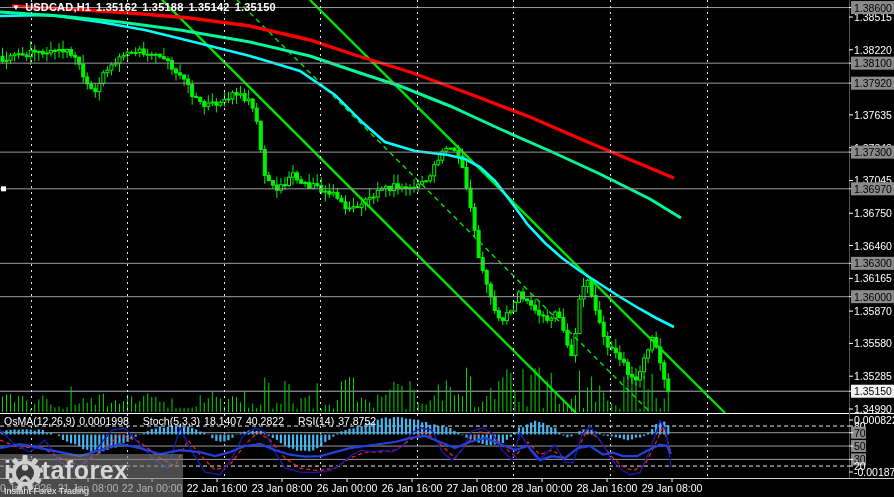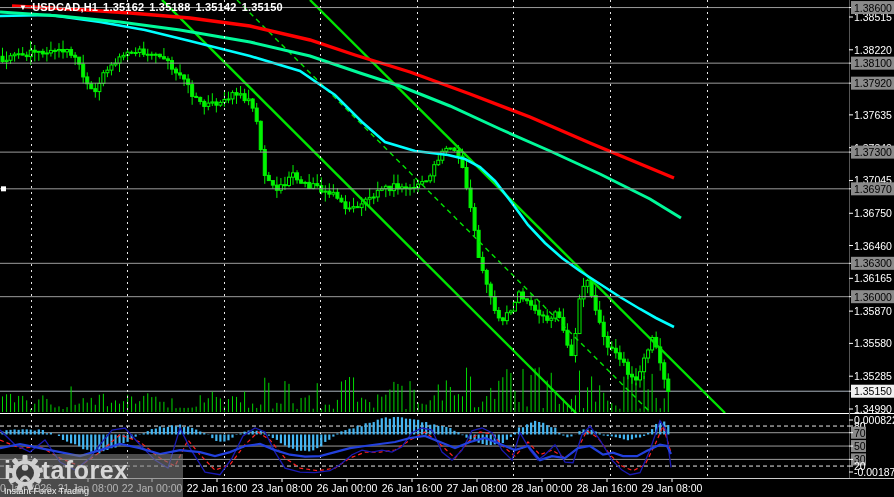--- a/index.html
+++ b/index.html
@@ -2,21 +2,21 @@
 <html><head>
 <meta charset="utf-8">
 <style>
   html,body{margin:0;padding:0;background:#222;}
   .screen{
     position:relative;width:894px;height:497px;background:#000;overflow:hidden;
     font-family:"Liberation Sans",sans-serif;
   }
   .screen svg{position:absolute;left:0;top:0;}
   .chart-title{
-    position:absolute;left:19px;top:1px;color:#fff;font:700 11px "Liberation Sans",sans-serif;
+    position:absolute;left:12px;top:1px;color:#fff;font:700 11px "Liberation Sans",sans-serif;
     white-space:nowrap;z-index:5;letter-spacing:.2px;
   }
   .chart-title .dd{font-size:8px;margin-right:5px;position:relative;top:-1px;}
   .chart-title span{margin-right:5px;}
   .indicator-header{
     position:absolute;left:4px;top:415px;color:#fff;font:400 10.5px "Liberation Sans",sans-serif;
     white-space:nowrap;z-index:5;
   }
   .indicator-header .gap{margin-left:10px;}
   .indicator-header span{margin-right:4px;}
@@ -862,20 +862,23 @@
         <text x="607" y="492" fill="#ffffff" font-size="10.5" text-anchor="middle" font-family="Liberation Sans, sans-serif">28 Jan 16:00</text>
         <line x1="672" y1="479" x2="672" y2="482" stroke="#fff" stroke-width="1"></line>
         <text x="672" y="492" fill="#ffffff" font-size="10.5" text-anchor="middle" font-family="Liberation Sans, sans-serif">29 Jan 08:00</text>
       </g>
     </svg>
 
   <div class="chart-title">
     <span class="dd">▼</span><span>USDCAD,H1</span><span>1.35162</span><span>1.35188</span><span>1.35142</span><span>1.35150</span>
   </div>
 
+  <div class="indicator-header">
+    <span>OsMA(12,26,9)</span><span>0.0001998</span><span class="gap">Stoch(5,3,3)</span><span>18.1407</span><span>40.2822</span><span class="gap">RSI(14)</span><span>37.8752</span>
+  </div>
 
   <div class="watermark">
     <svg class="gear" width="38" height="38" viewBox="0 0 38 38">
       <g fill="#cfcfcf">
         <g id="teeth">
             <rect x="16.5" y="1" width="5" height="7" rx="1" transform="rotate(0 19 19)"></rect>
             <rect x="16.5" y="1" width="5" height="7" rx="1" transform="rotate(40 19 19)"></rect>
             <rect x="16.5" y="1" width="5" height="7" rx="1" transform="rotate(80 19 19)"></rect>
             <rect x="16.5" y="1" width="5" height="7" rx="1" transform="rotate(120 19 19)"></rect>
             <rect x="16.5" y="1" width="5" height="7" rx="1" transform="rotate(160 19 19)"></rect>

